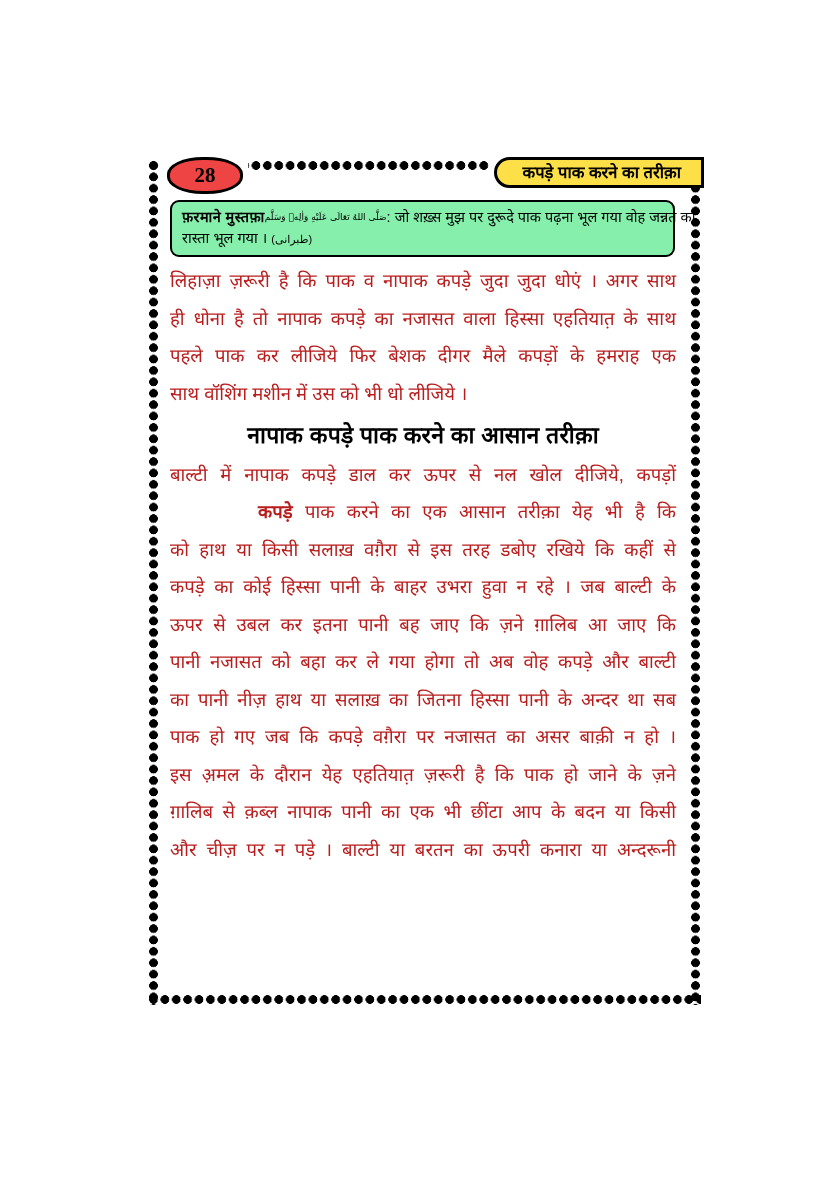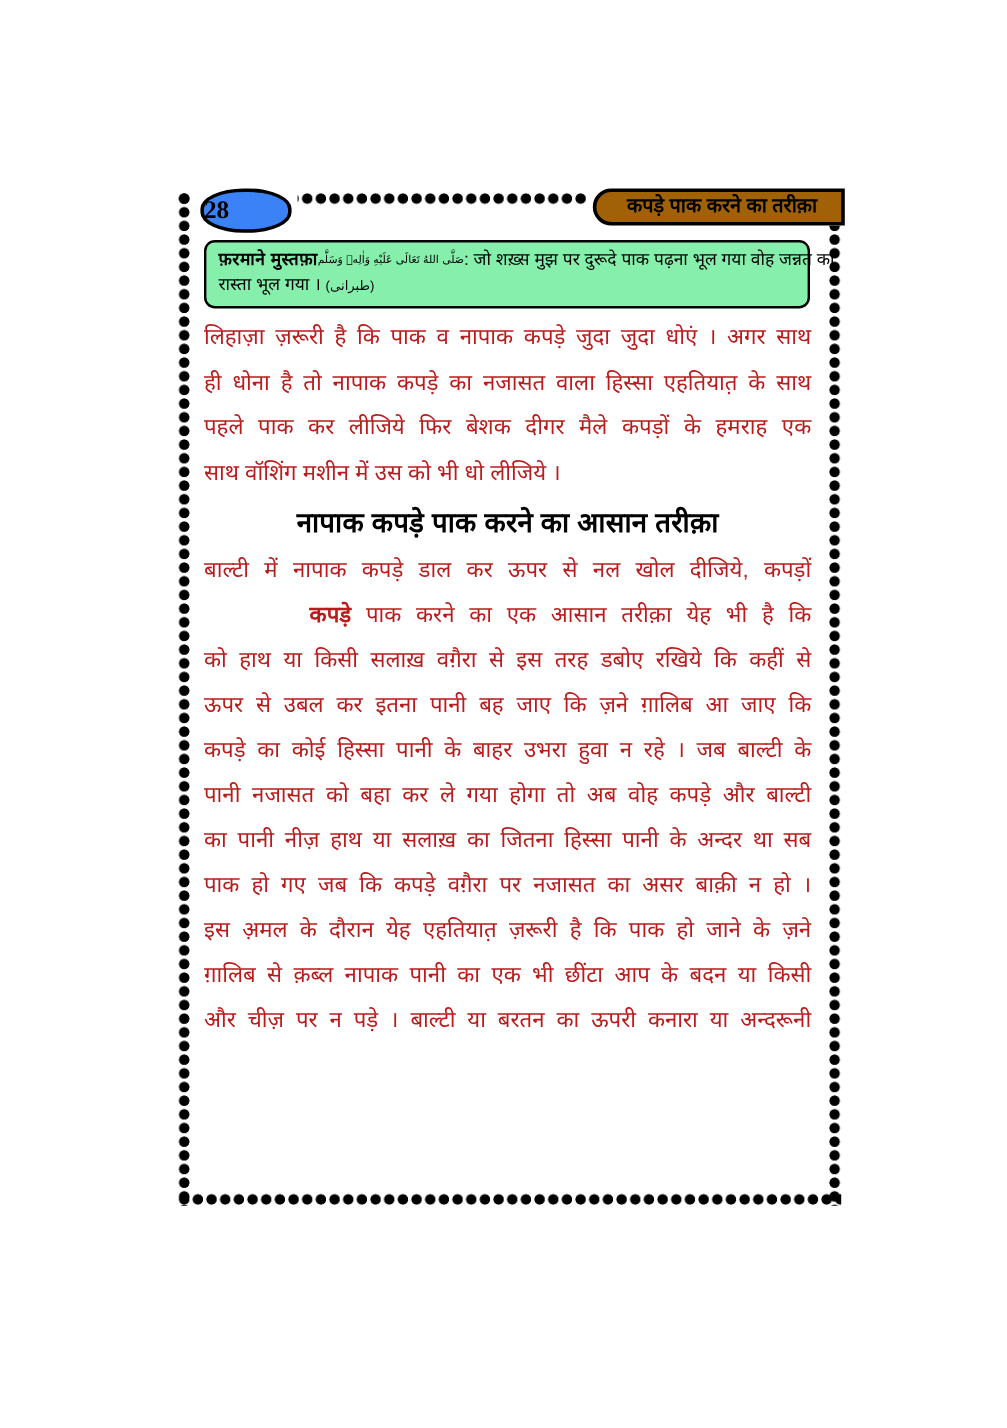--- a/index.html
+++ b/index.html
@@ -64,43 +64,43 @@
 
   
   .page-number-pill {
     position: absolute;
     left: 167px;
     top: 157px;
     width: 70px;
     height: 31px;
     border: 3px solid #000;
     border-radius: 36px / 17px;
-    background: #3b82f6;
+    background: #ef4444;
     display: flex;
     align-items: center;
-    justify-content: flex-start;
+    justify-content: center;
     z-index: 6;
   }
   .page-number-pill span {
     font-family: "Liberation Serif", serif;
     font-size: 21px;
     font-weight: bold;
     color: #000;
     line-height: 1;
   }
 
   .chapter-pill {
     position: absolute;
     right: 135px;
     top: 157px;
     height: 31px;
     border: 3px solid #000;
     border-left: 3px solid #000;
     border-radius: 26px 0 0 26px;
-    background: #a16207;
+    background: #fde047;
     display: flex;
     align-items: center;
     padding: 0 20px 0 26px;
     z-index: 6;
     box-sizing: border-box;
   }
   .chapter-pill span {
     font-family: "Liberation Sans", "DejaVu Sans", sans-serif;
     font-size: 16.5px;
     font-weight: bold;
@@ -229,22 +229,22 @@
       <span class="ln">पहले पाक कर लीजिये फिर बेशक दीगर मैले कपड़ों के हमराह एक</span>
       <span class="ln last">साथ वॉशिंग मशीन में उस को भी धो लीजिये ।</span>
     </div>
 
     <div class="section-heading">नापाक कपड़े पाक करने का आसान तरीक़ा</div>
 
     <div class="para">
       <span class="ln">बाल्टी में नापाक कपड़े डाल कर ऊपर से नल खोल दीजिये, कपड़ों</span>
       <span class="ln"><span class="indent-spacer"></span><span class="bold-lead">कपड़े</span> <span>पाक करने का एक आसान तरीक़ा येह भी है कि</span></span>
       <span class="ln">को हाथ या किसी सलाख़ वग़ैरा से इस तरह डबोए रखिये कि कहीं से</span>
+      <span class="ln">कपड़े का कोई हिस्सा पानी के बाहर उभरा हुवा न रहे । जब बाल्टी के</span>
       <span class="ln">ऊपर से उबल कर इतना पानी बह जाए कि ज़ने ग़ालिब आ जाए कि</span>
-      <span class="ln">कपड़े का कोई हिस्सा पानी के बाहर उभरा हुवा न रहे । जब बाल्टी के</span>
       <span class="ln">पानी नजासत को बहा कर ले गया होगा तो अब वोह कपड़े और बाल्टी</span>
       <span class="ln">का पानी नीज़ हाथ या सलाख़ का जितना हिस्सा पानी के अन्दर था सब</span>
       <span class="ln">पाक हो गए जब कि कपड़े वग़ैरा पर नजासत का असर बाक़ी न हो ।</span>
       <span class="ln">इस अ़मल के दौरान येह एहतियात़ ज़रूरी है कि पाक हो जाने के ज़ने</span>
       <span class="ln">ग़ालिब से क़ब्ल नापाक पानी का एक भी छींटा आप के बदन या किसी</span>
       <span class="ln">और चीज़ पर न पड़े । बाल्टी या बरतन का ऊपरी कनारा या अन्दरूनी</span>
     </div>
 
   </div>
 

